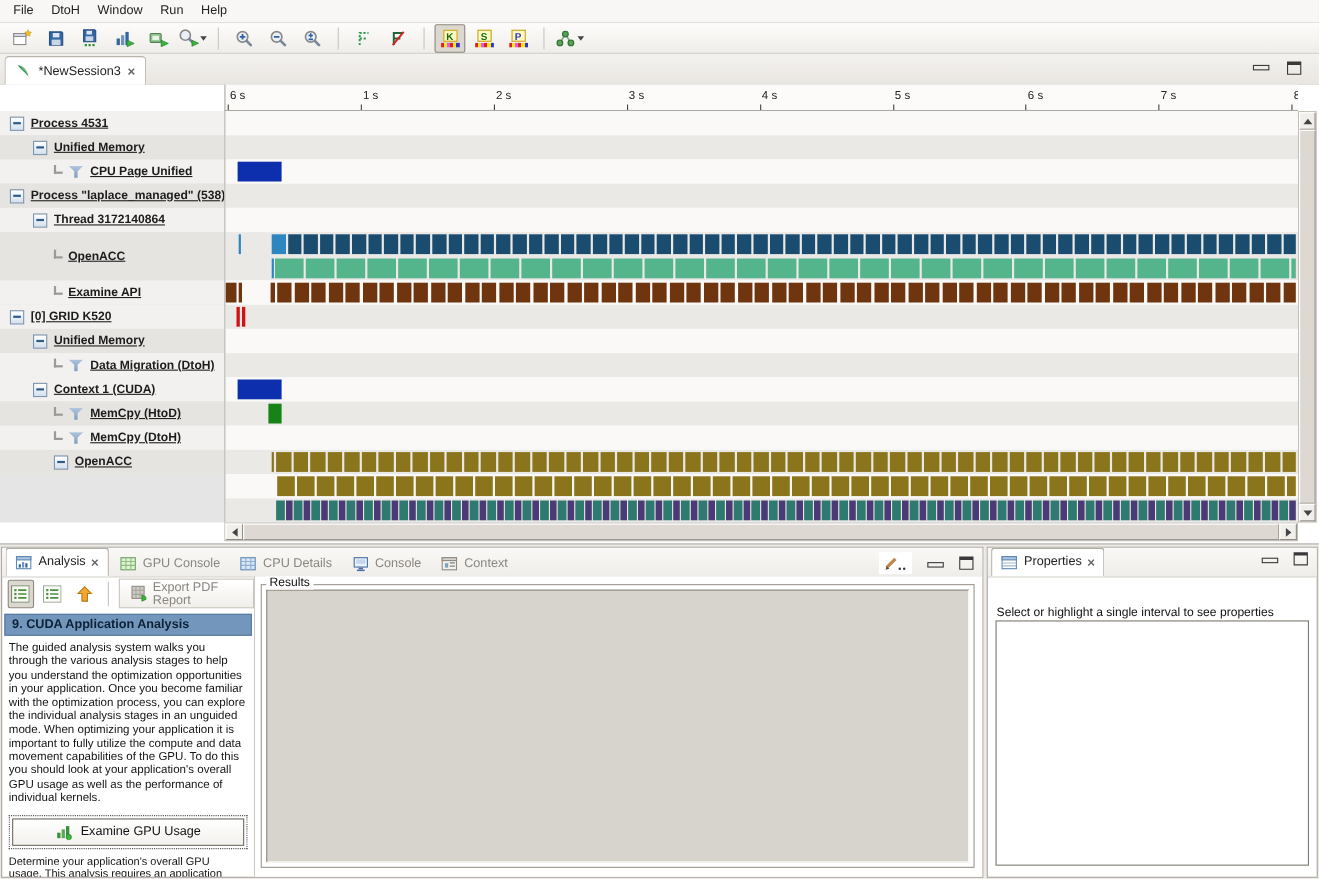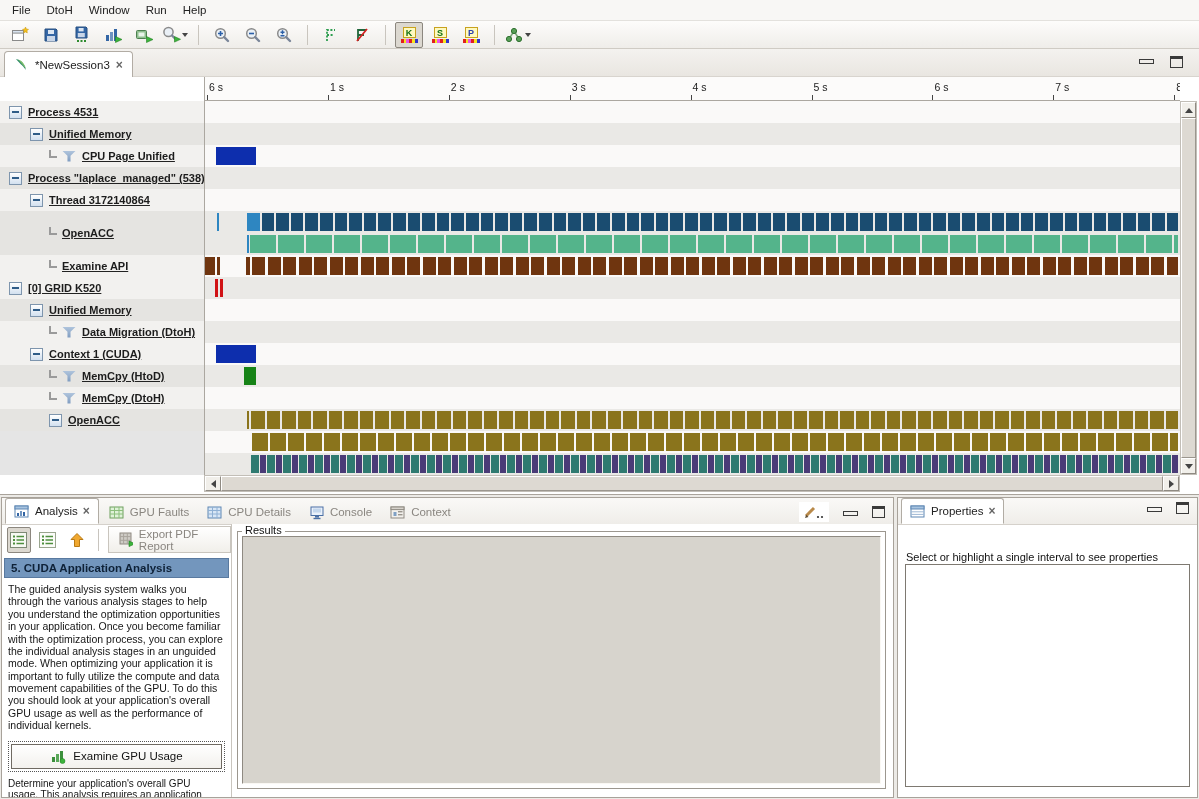--- a/index.html
+++ b/index.html
@@ -773,21 +773,21 @@
             <rect x="9" y="8" width="2" height="4" fill="#3466a5"></rect>
           </svg>
         <span>Analysis</span>
         <span class="closex">×</span>
       </div>
       <div class="btab">
         <svg width="16" height="15">
             <rect x="1" y="2" width="13" height="11" fill="#DFF2D8" stroke="#6FA05F"></rect>
             <path d="M1 5.5h13M1 9h13M5.5 2v11M10 2v11" stroke="#8CBF7C" stroke-width="1"></path>
           </svg>
-        <span>GPU Faults</span>
+        <span>GPU Console</span>
       </div>
       <div class="btab">
         <svg width="16" height="15">
             <rect x="1" y="2" width="13" height="11" fill="#D8E6F5" stroke="#5F87B4"></rect>
             <path d="M1 5.5h13M1 9h13M5.5 2v11M10 2v11" stroke="#8FB0D4" stroke-width="1"></path>
           </svg>
         <span>CPU Details</span>
       </div>
       <div class="btab">
         <svg width="16" height="15">
@@ -854,21 +854,21 @@
         <span class="asep"></span>
         <span class="export-btn">
           <svg width="17" height="16">
               <rect x="1" y="1" width="11" height="11" fill="#CFCCC6" stroke="#8F8A82"></rect>
               <path d="M1 4.6h11M1 8.3h11M4.6 1v11M8.3 1v11" stroke="#A8A49C"></path>
               <path d="M10 9l6 2.8-6 2.8z" fill="#3CB33C" stroke="#1E7F1E" stroke-width=".6"></path>
             </svg>
           <span>Export PDF Report</span>
         </span>
       </div>
-      <div class="ana-head">5. CUDA Application Analysis</div>
+      <div class="ana-head">9. CUDA Application Analysis</div>
       <div class="ana-text">The guided analysis system walks you through the various analysis stages to help you understand the optimization opportunities in your application. Once you become familiar with the optimization process, you can explore the individual analysis stages in an unguided mode. When optimizing your application it is important to fully utilize the compute and data movement capabilities of the GPU. To do this you should look at your application's overall GPU usage as well as the performance of individual kernels.</div>
       <div class="ana-btn-outer">
         <div class="ana-btn">
           <svg width="16" height="15">
               <rect x="2" y="8" width="3" height="5" fill="#3C8F3C"></rect>
               <rect x="6" y="5" width="3" height="8" fill="#59A859"></rect>
               <rect x="10" y="2" width="3" height="11" fill="#3C8F3C"></rect>
               <circle cx="12.5" cy="12" r="2.5" fill="#3CB33C" stroke="#1E7F1E" stroke-width=".5"></circle>
             </svg>
           <span>Examine GPU Usage</span>

